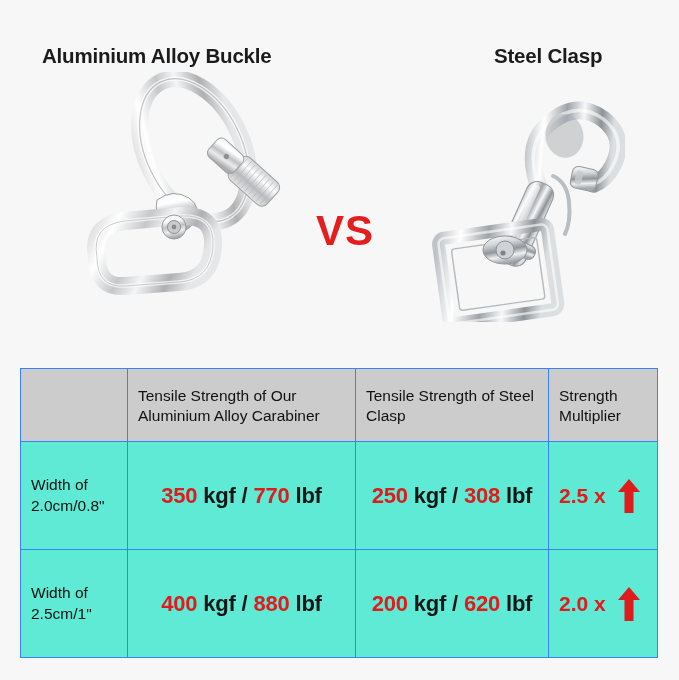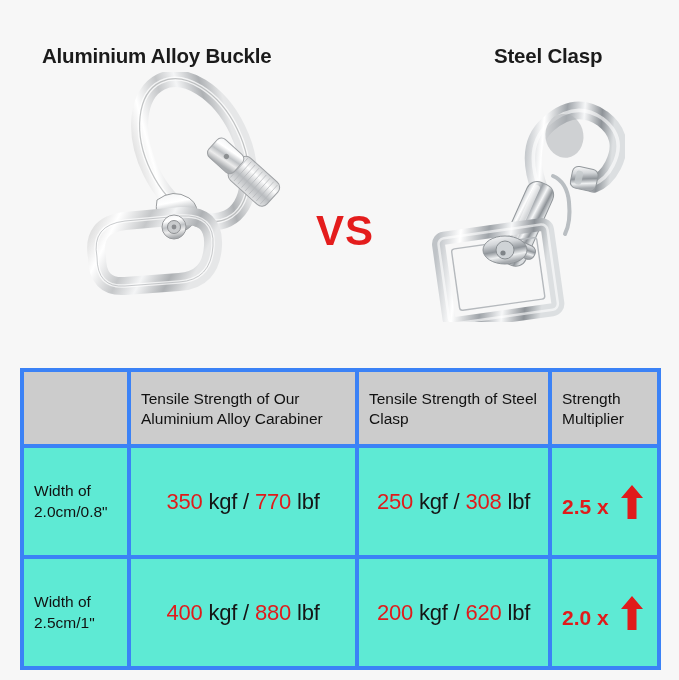--- a/index.html
+++ b/index.html
@@ -67,21 +67,21 @@
   .cmp-table {
     position: absolute;
     left: 20px;
     top: 368px;
     width: 637px;
     border-collapse: collapse;
     table-layout: fixed;
     background: #fafafa;
   }
   .cmp-table td {
-    border: 4px solid #3b82f6;
+    border: 1px solid #3b82f6;
     padding: 0 10px;
     vertical-align: middle;
     color: #111;
   }
   .cmp-table thead td {
     background: #cccccc;
     height: 70px;
     font-size: 15.5px;
     line-height: 1.28;
     font-weight: normal;
@@ -98,35 +98,35 @@
   .col-mult   { width: 109px; }
 
   .row-label {
     font-size: 15.5px;
     line-height: 1.3;
     white-space: pre-line;
   }
   .strength-cell {
     text-align: center;
     font-size: 22px;
-    font-weight: normal;
+    font-weight: bold;
     white-space: nowrap;
     letter-spacing: -0.2px;
   }
   .num { color: #e01b1b; }
   .unit { color: #151515; }
   .sep { color: #151515; }
 
   .mult-cell {
     text-align: left;
     padding-left: 12px;
   }
   .mult-inner {
     display: flex;
-    align-items: flex-end;
+    align-items: center;
     gap: 12px;
   }
   .mult-value {
     font-size: 21px;
     font-weight: bold;
     color: #e01b1b;
     white-space: nowrap;
   }
   .up-arrow { display: block; }
 </style>

